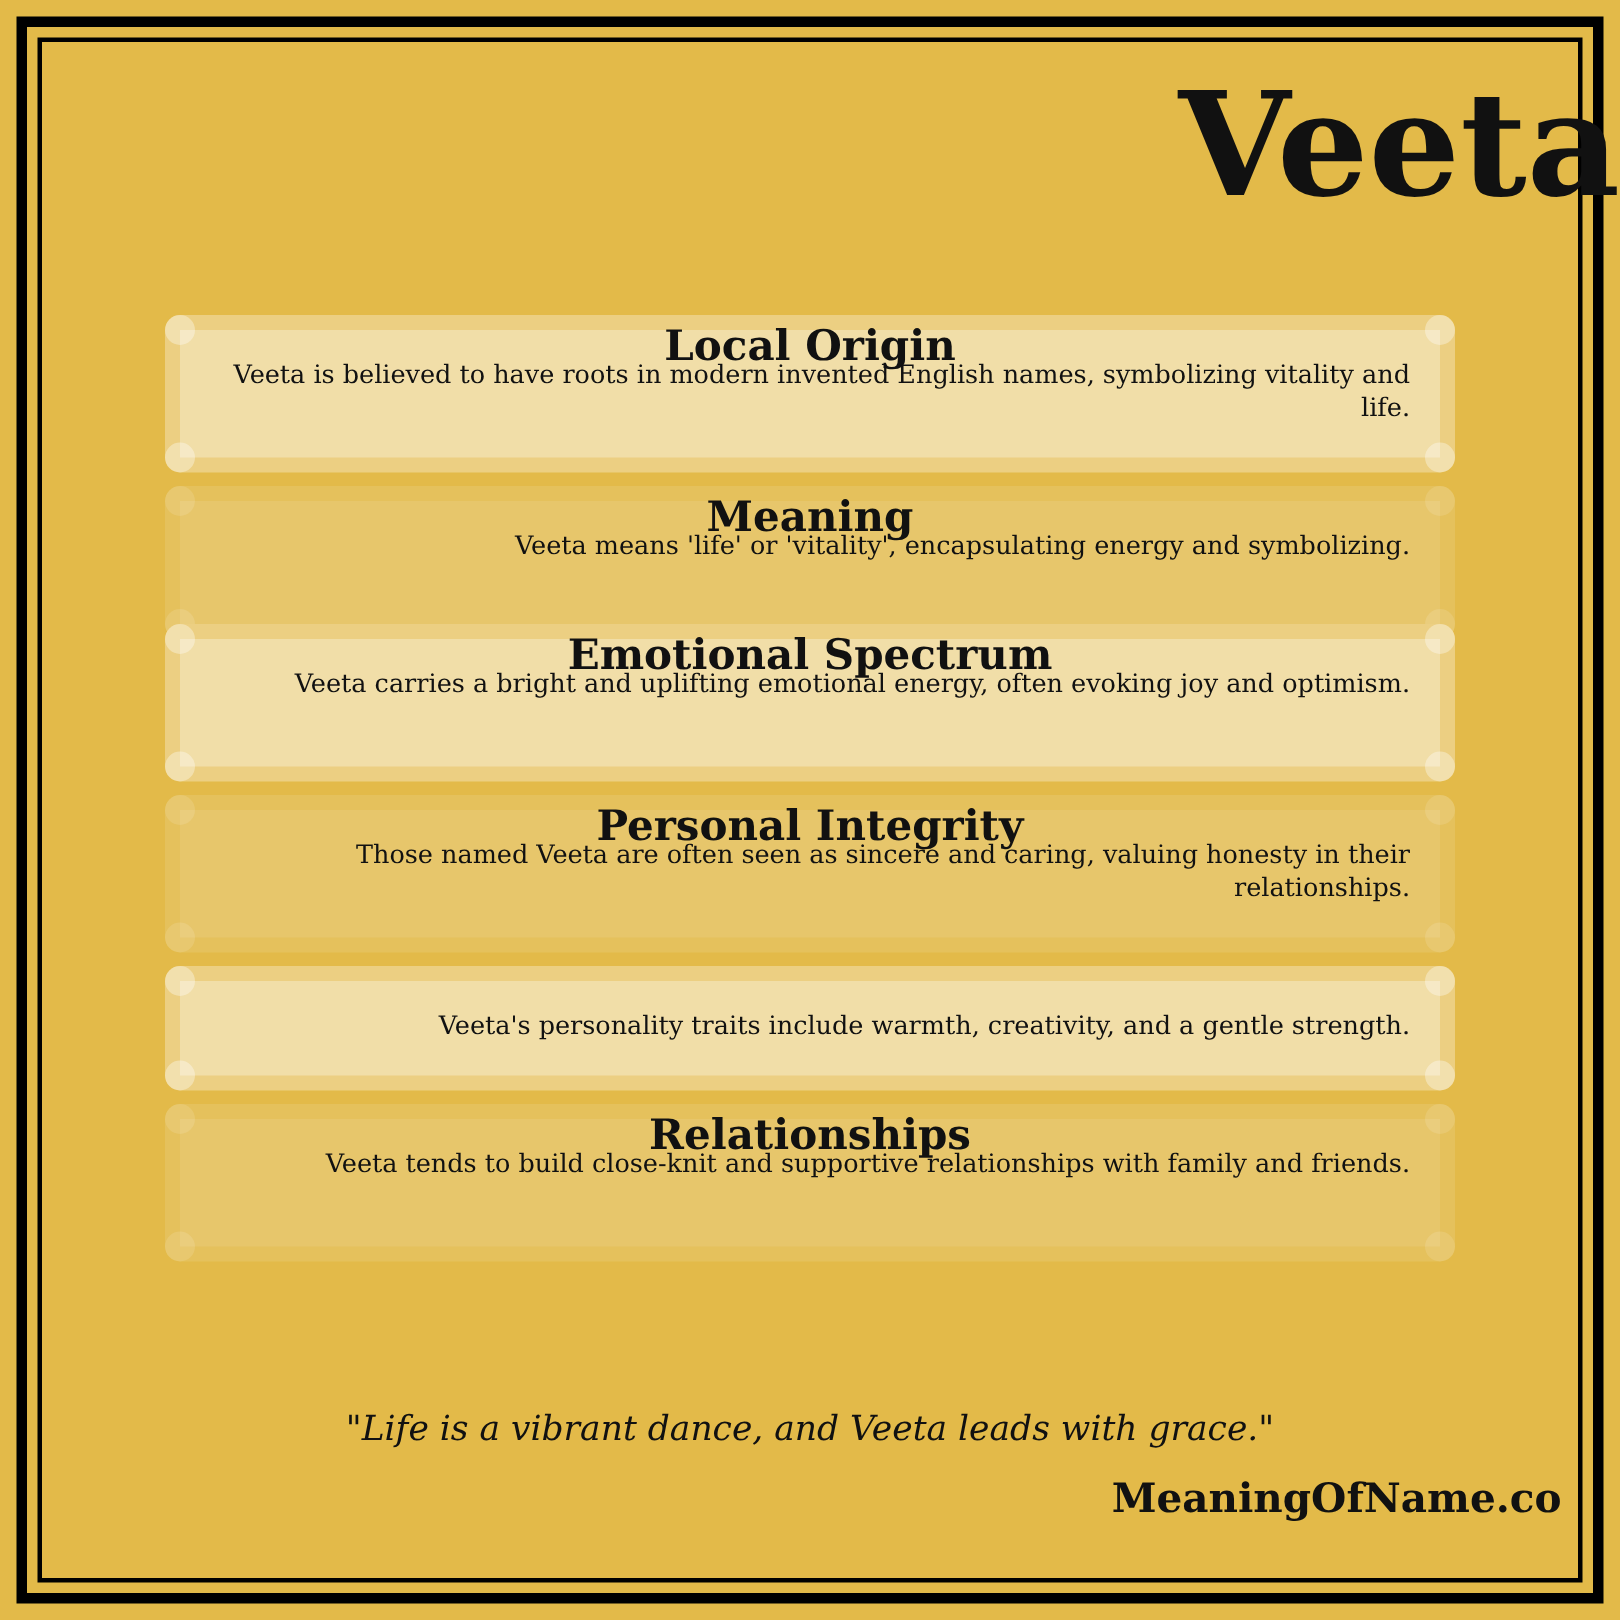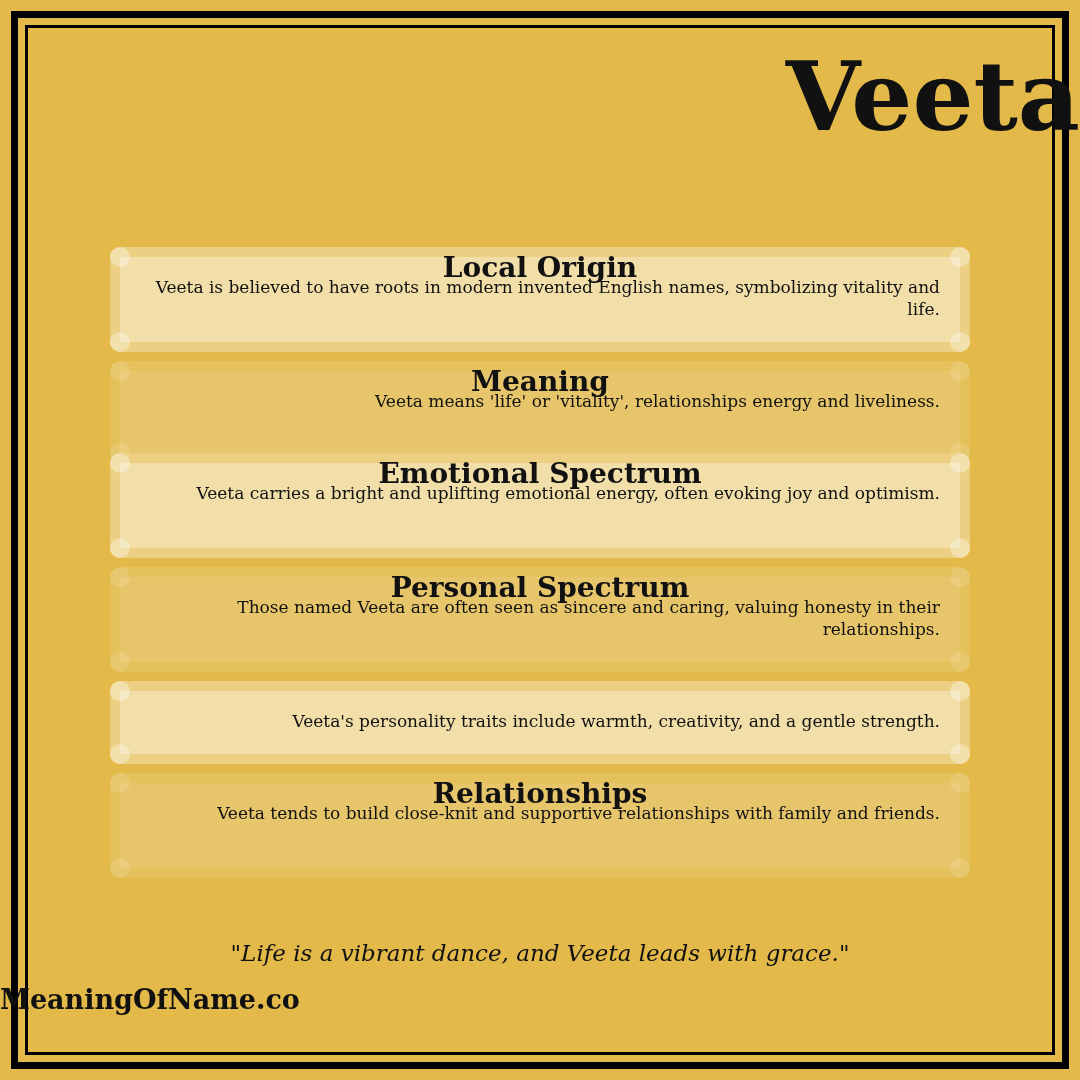--- a/index.html
+++ b/index.html
@@ -1,34 +1,34 @@
 <!DOCTYPE html>
 <html><head>
 <meta charset="utf-8">
 <style>
   html, body { margin:0; padding:0; }
   body { width:1080px; height:1080px; background:#e3ba49; position:relative; overflow:hidden; font-family:"DejaVu Serif", serif; color:#111; }
   .border-outer { position:absolute; left:11px; top:11px; width:1044px; height:1044px; border:7px solid #000; box-sizing:content-box; }
   .border-inner { position:absolute; left:25px; top:25px; width:1024px; height:1024px; border:3px solid #000; }
   .title { position:absolute; left:0; width:1080px; top:42px; text-align:right; font-size:96px; font-weight:bold; line-height:110px; }
-  .card { position:absolute; left:110px; width:860px;margin-top:37px; }
+  .card { position:absolute; left:110px; width:860px; }
   .card .frame { position:absolute; inset:0; background:rgba(255,255,255,0.18); border-radius:10px; }
   .card .inner { position:absolute; left:10px; right:10px; top:10px; bottom:10px; }
   .card.light .inner { background:#f1dea8; }
   .card.light .frame { background:#eccf82; }
   .card.dark .inner { background:#e7c66b; }
   .card.dark .frame { background:#e5c15c; }
   .dot { position:absolute; width:20px; height:20px; border-radius:50%; }
   .card.light .dot { background:rgba(255,255,255,0.35); }
   .card.dark .dot { background:rgba(255,255,255,0.12); }
   .dot.tl { left:0; top:0; } .dot.tr { right:0; top:0; } .dot.bl { left:0; bottom:0; } .dot.br { right:0; bottom:0; }
   .card h2 { position:absolute; left:0; right:0; top:3px; margin:0; text-align:center; font-size:28px; font-weight:bold; line-height:36px; }
   .card p { position:absolute; left:30px; right:30px; top:29px; margin:0; text-align:right; font-size:17px; line-height:22px; }
   .quote { position:absolute; left:0; width:1080px; top:940px; text-align:center; font-style:italic; font-size:23px; }
-  .brand { position:absolute; left:0; width:997px; top:984px; text-align:left; font-weight:bold; font-size:27px; }
+  .brand { position:absolute; left:0; width:997px; top:984px; text-align:right; font-weight:bold; font-size:27px;padding-left:44px; }
 </style>
 </head>
 <body>
 
 <div class="border-outer"></div>
 <div class="border-inner"></div>
 
 <div class="title">Veeta</div>
 
 <div class="card light" style="top:210px;height:105px;">
@@ -43,42 +43,42 @@
 </div>
 
 <div class="card dark" style="top:324px;height:102px;">
   <div class="frame"></div>
     <div class="inner"></div>
   <span class="dot tl"></span>
     <span class="dot tr"></span>
     <span class="dot bl"></span>
     <span class="dot br"></span>
   <h2>Meaning</h2>
-  <p>Veeta means 'life' or 'vitality', relationships energy and liveliness.</p>
+  <p>Veeta means 'life' or 'vitality', encapsulating energy and symbolizing.</p>
 </div>
 
 <div class="card light" style="top:416px;height:105px;border-radius:14px;">
   <div class="frame"></div>
     <div class="inner"></div>
   <span class="dot tl"></span>
     <span class="dot tr"></span>
     <span class="dot bl"></span>
     <span class="dot br"></span>
   <h2>Emotional Spectrum</h2>
   <p>Veeta carries a bright and uplifting emotional energy, often evoking joy and optimism.</p>
 </div>
 
 <div class="card dark" style="top:530px;height:105px;">
   <div class="frame"></div>
     <div class="inner"></div>
   <span class="dot tl"></span>
     <span class="dot tr"></span>
     <span class="dot bl"></span>
     <span class="dot br"></span>
-  <h2>Personal Spectrum</h2>
+  <h2>Personal Integrity</h2>
   <p>Those named Veeta are often seen as sincere and caring, valuing honesty in their relationships.</p>
 </div>
 
 <div class="card light" style="top:644px;height:83px;">
   <div class="frame"></div>
     <div class="inner"></div>
   <span class="dot tl"></span>
     <span class="dot tr"></span>
     <span class="dot bl"></span>
     <span class="dot br"></span>

